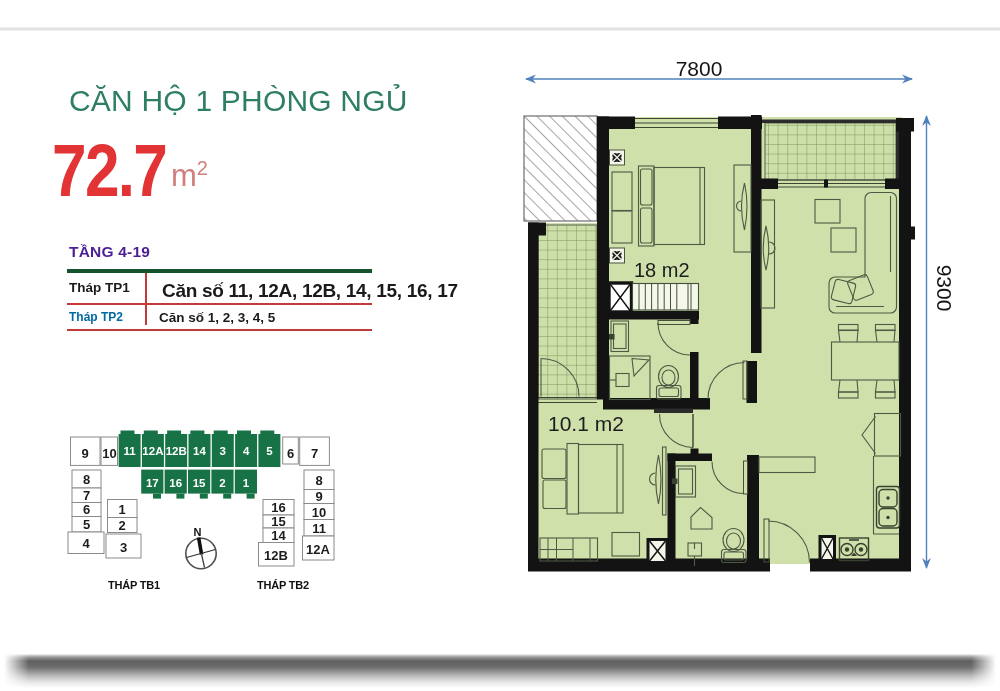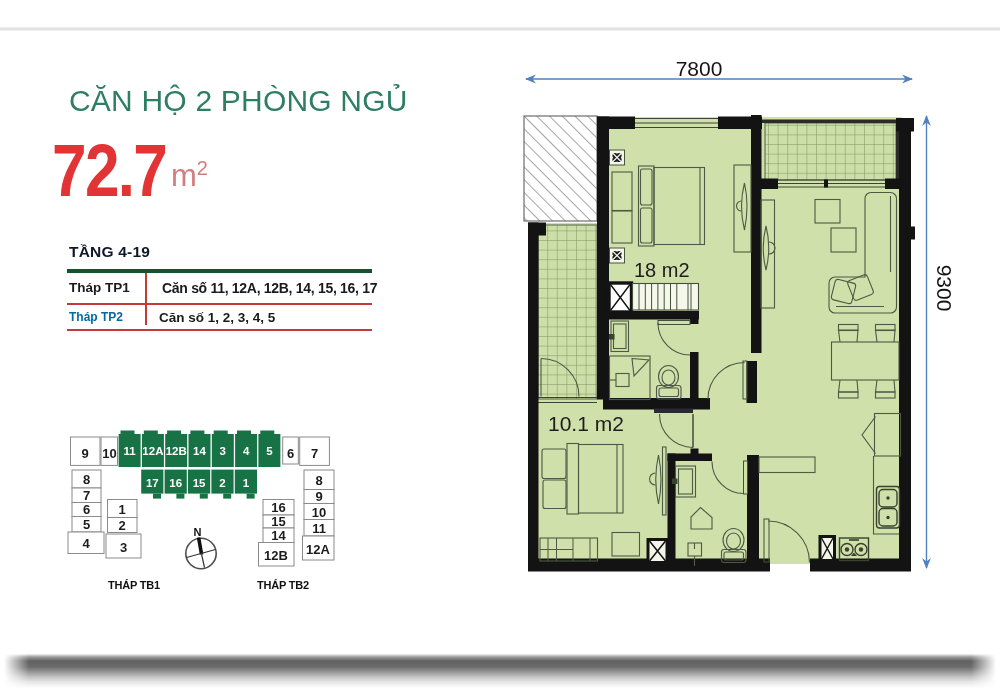--- a/index.html
+++ b/index.html
@@ -6,38 +6,38 @@
   #page{position:relative;width:1000px;height:691px;overflow:hidden;background:#ffffff;
         font-family:"Liberation Sans", sans-serif;}
   .abs{position:absolute;}
 </style>
 </head>
 <body>
 <div id="page">
 
   <div class="abs" style="left:0;top:27px;width:1000px;height:4px;background:linear-gradient(180deg,#f4f4f4,#dcdcdc 55%,#f7f7f7);"></div>
 
-  <div class="abs" style="left:69px;top:84px;width:420px;height:36px;color:#2e7e63;font-size:30px;letter-spacing:0.2px;white-space:nowrap;">CĂN HỘ 2 PHÒNG NGỦ</div>
+  <div class="abs" style="left:69px;top:84px;width:420px;height:36px;color:#2e7e63;font-size:30px;letter-spacing:0.2px;white-space:nowrap;">CĂN HỘ 1 PHÒNG NGỦ</div>
 
   <div class="abs" style="left:52px;top:134px;width:260px;height:70px;">
     <span style="display:inline-block;transform:scaleX(0.84);transform-origin:0 0;color:#e23434;font-size:74px;font-weight:bold;letter-spacing:-2px;line-height:1;">72.7</span>
     <span style="position:absolute;left:119px;top:23px;color:#d07f7e;font-size:31px;text-align:right;">m<sup style="font-size:20px;">2</sup></span>
   </div>
 
-  <div class="abs" style="left:69px;top:243px;color:#0f172a;font-size:15.5px;font-weight:bold;letter-spacing:0.2px;">TẦNG 4-19</div>
+  <div class="abs" style="left:69px;top:243px;color:#4c1d95;font-size:15.5px;font-weight:bold;letter-spacing:0.2px;">TẦNG 4-19</div>
 
   <div class="abs" style="left:67px;top:269px;width:305px;height:56px;border-top:4px solid #14532d;border-bottom:2px solid #c23a3a;">
 
     <div class="abs" style="left:0;top:30px;width:305px;height:1.6px;background:#c23a3a;"></div>
 
     <div class="abs" style="left:78px;top:0;width:1.6px;height:52px;background:#c23a3a;"></div>
 
     <div class="abs" style="left:2px;top:7px;color:#1a1a1a;font-size:13.5px;font-weight:bold;">Tháp TP1</div>
 
-    <div class="abs" style="left:95px;top:7px;color:#1a1a1a;font-size:14px;font-weight:bold;letter-spacing:-0.3px;white-space:nowrap;">Căn số 11, 12A, 12B, 14, 15, 16, 17</div>
+    <div class="abs" style="left:95px;top:7px;color:#1a1a1a;font-size:19px;font-weight:bold;letter-spacing:-0.3px;white-space:nowrap;">Căn số 11, 12A, 12B, 14, 15, 16, 17</div>
 
     <div class="abs" style="left:2px;top:37px;color:#0369a1;font-size:12px;font-weight:bold;">Tháp TP2</div>
 
     <div class="abs" style="left:92px;top:37px;color:#1a1a1a;font-size:13.5px;font-weight:bold;">Căn số 1, 2, 3, 4, 5</div>
   </div>
 
   <svg id="keyplan" class="abs" style="left:60px;top:425px;" width="285" height="170" viewBox="60 425 285 170">
     <style>
       .kc{fill:#ffffff;stroke:#8a8a8a;stroke-width:1;}
       .kt{font:bold 13px "Liberation Sans",sans-serif;fill:#1c1c1c;text-anchor:middle;}

